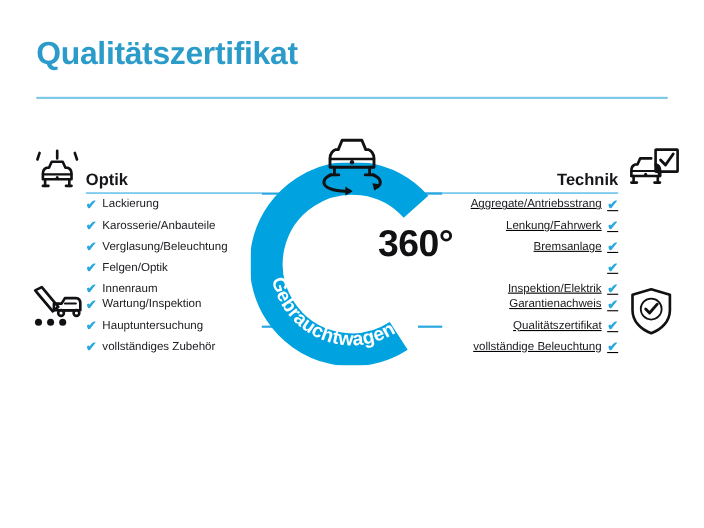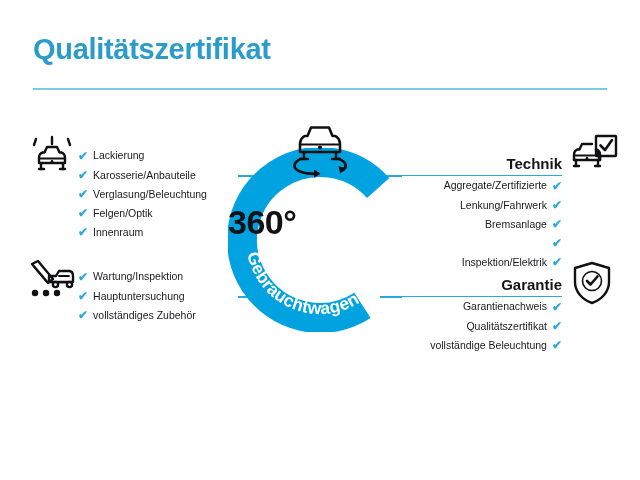--- a/index.html
+++ b/index.html
@@ -84,21 +84,21 @@
     line-height: 1;
   }
 
   
   .sec-left .sec-title { left: 0; }
   .sec-left .sec-rule  { left: 0; }
   .sec-left .sec-list li { justify-content: flex-start; }
   .sec-left .check { margin-right: 5px; }
 
   
-  .sec-right { text-align: center; }
+  .sec-right { text-align: center; text-decoration: underline; }
   .sec-right .sec-title { right: 0; }
   .sec-right .sec-rule  { right: 0; }
   .sec-right .sec-list li { justify-content: flex-end; }
   .sec-right .check { margin-left: 5px; }
 
   
   #sec-optik    { left: 78px;  top: 146px; width: 160px; }
   #sec-wartung  { left: 78px;  top: 267px; width: 160px; }
   #sec-technik  { right: 78px; top: 146px; width: 175px; }
   #sec-garantie { right: 78px; top: 267px; width: 175px; }
@@ -138,21 +138,21 @@
     top: 120px;
     width: 84px;
     height: 62px;
     color: #111114;
   }
   #badge-degrees {
     position: absolute;
     left: 228px;
     top: 203px;
     width: 184px;
-    text-align: left;
+    text-align: right;
     font-size: 34px;
     font-weight: bold;
     color: #111114;
     letter-spacing: -0.5px;
   }
 
   
   #footer-logo {
     position: absolute;
     left: 31px;
@@ -258,20 +258,24 @@
       <path d="M23 39 C15 42 14 48.5 22 51.5 C27 53.5 34 54 40 53.7" fill="none" stroke-width="2.8"></path>
       <path d="M36 49.5 L42.5 53.8 L36 57.8 Z" fill="#111114" stroke="none"></path>
       <path d="M61 39 C69 42 70 48 63 51" fill="none" stroke-width="2.8"></path>
       <path d="M67 47.5 L62.5 53.5 L60.5 46.5 Z" fill="#111114" stroke="none"></path>
     </svg>
   </div>
 
   <div id="badge-degrees">360°</div>
 
   <div class="section sec-left" id="sec-optik">
+    <div class="sec-head">
+      <div class="sec-title">Optik</div>
+      <div class="sec-rule"></div>
+    </div>
     <ul class="sec-list">
         <li>
           <span class="check">✔</span>
           <span>Lackierung</span>
         </li>
         <li>
           <span class="check">✔</span>
           <span>Karosserie/Anbauteile</span>
         </li>
         <li>
@@ -306,21 +310,21 @@
       </ul>
   </div>
 
   <div class="section sec-right" id="sec-technik">
     <div class="sec-head">
       <div class="sec-title">Technik</div>
       <div class="sec-rule"></div>
     </div>
     <ul class="sec-list">
         <li>
-          <span>Aggregate/Zertifizierte</span>
+          <span>Aggregate/Antriebsstrang</span>
           <span class="check">✔</span>
         </li>
         <li>
           <span>Lenkung/Fahrwerk</span>
           <span class="check">✔</span>
         </li>
         <li>
           <span>Bremsanlage</span>
           <span class="check">✔</span>
         </li>
@@ -328,24 +332,20 @@
           <span class="check">✔</span>
         </li>
         <li>
           <span>Inspektion/Elektrik</span>
           <span class="check">✔</span>
         </li>
       </ul>
   </div>
 
   <div class="section sec-right" id="sec-garantie">
-    <div class="sec-head">
-      <div class="sec-title">Garantie</div>
-      <div class="sec-rule"></div>
-    </div>
     <ul class="sec-list">
         <li>
           <span>Garantienachweis</span>
           <span class="check">✔</span>
         </li>
         <li>
           <span>Qualitätszertifikat</span>
           <span class="check">✔</span>
         </li>
         <li>

